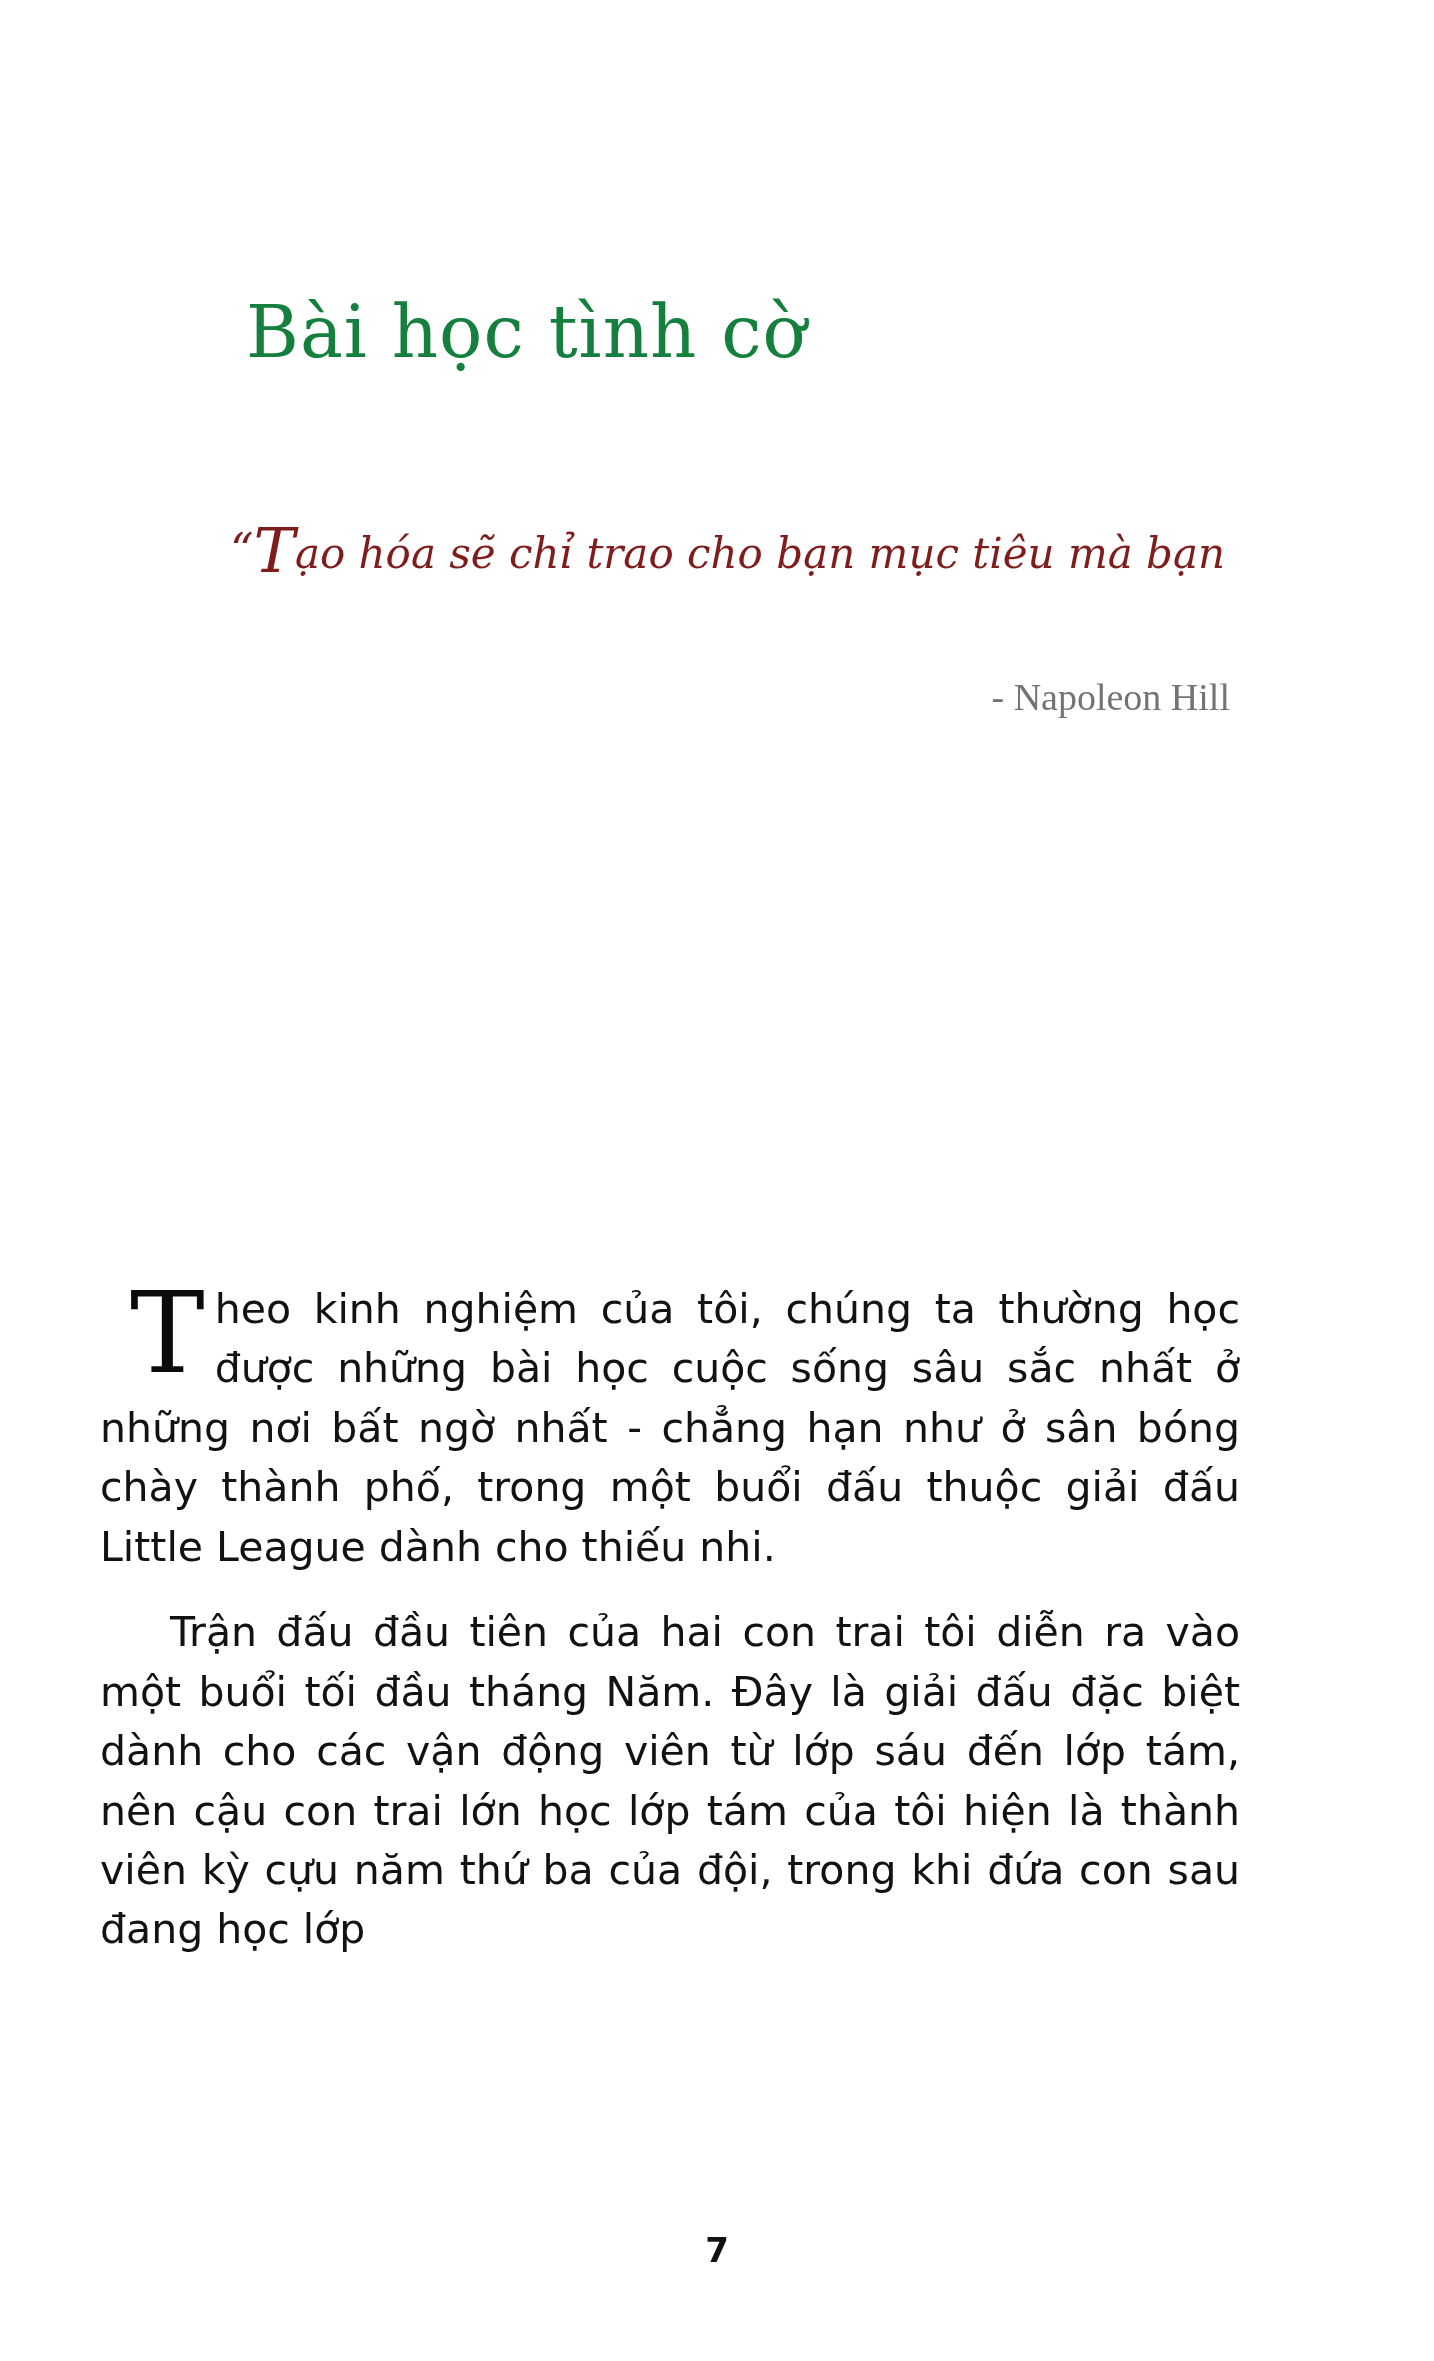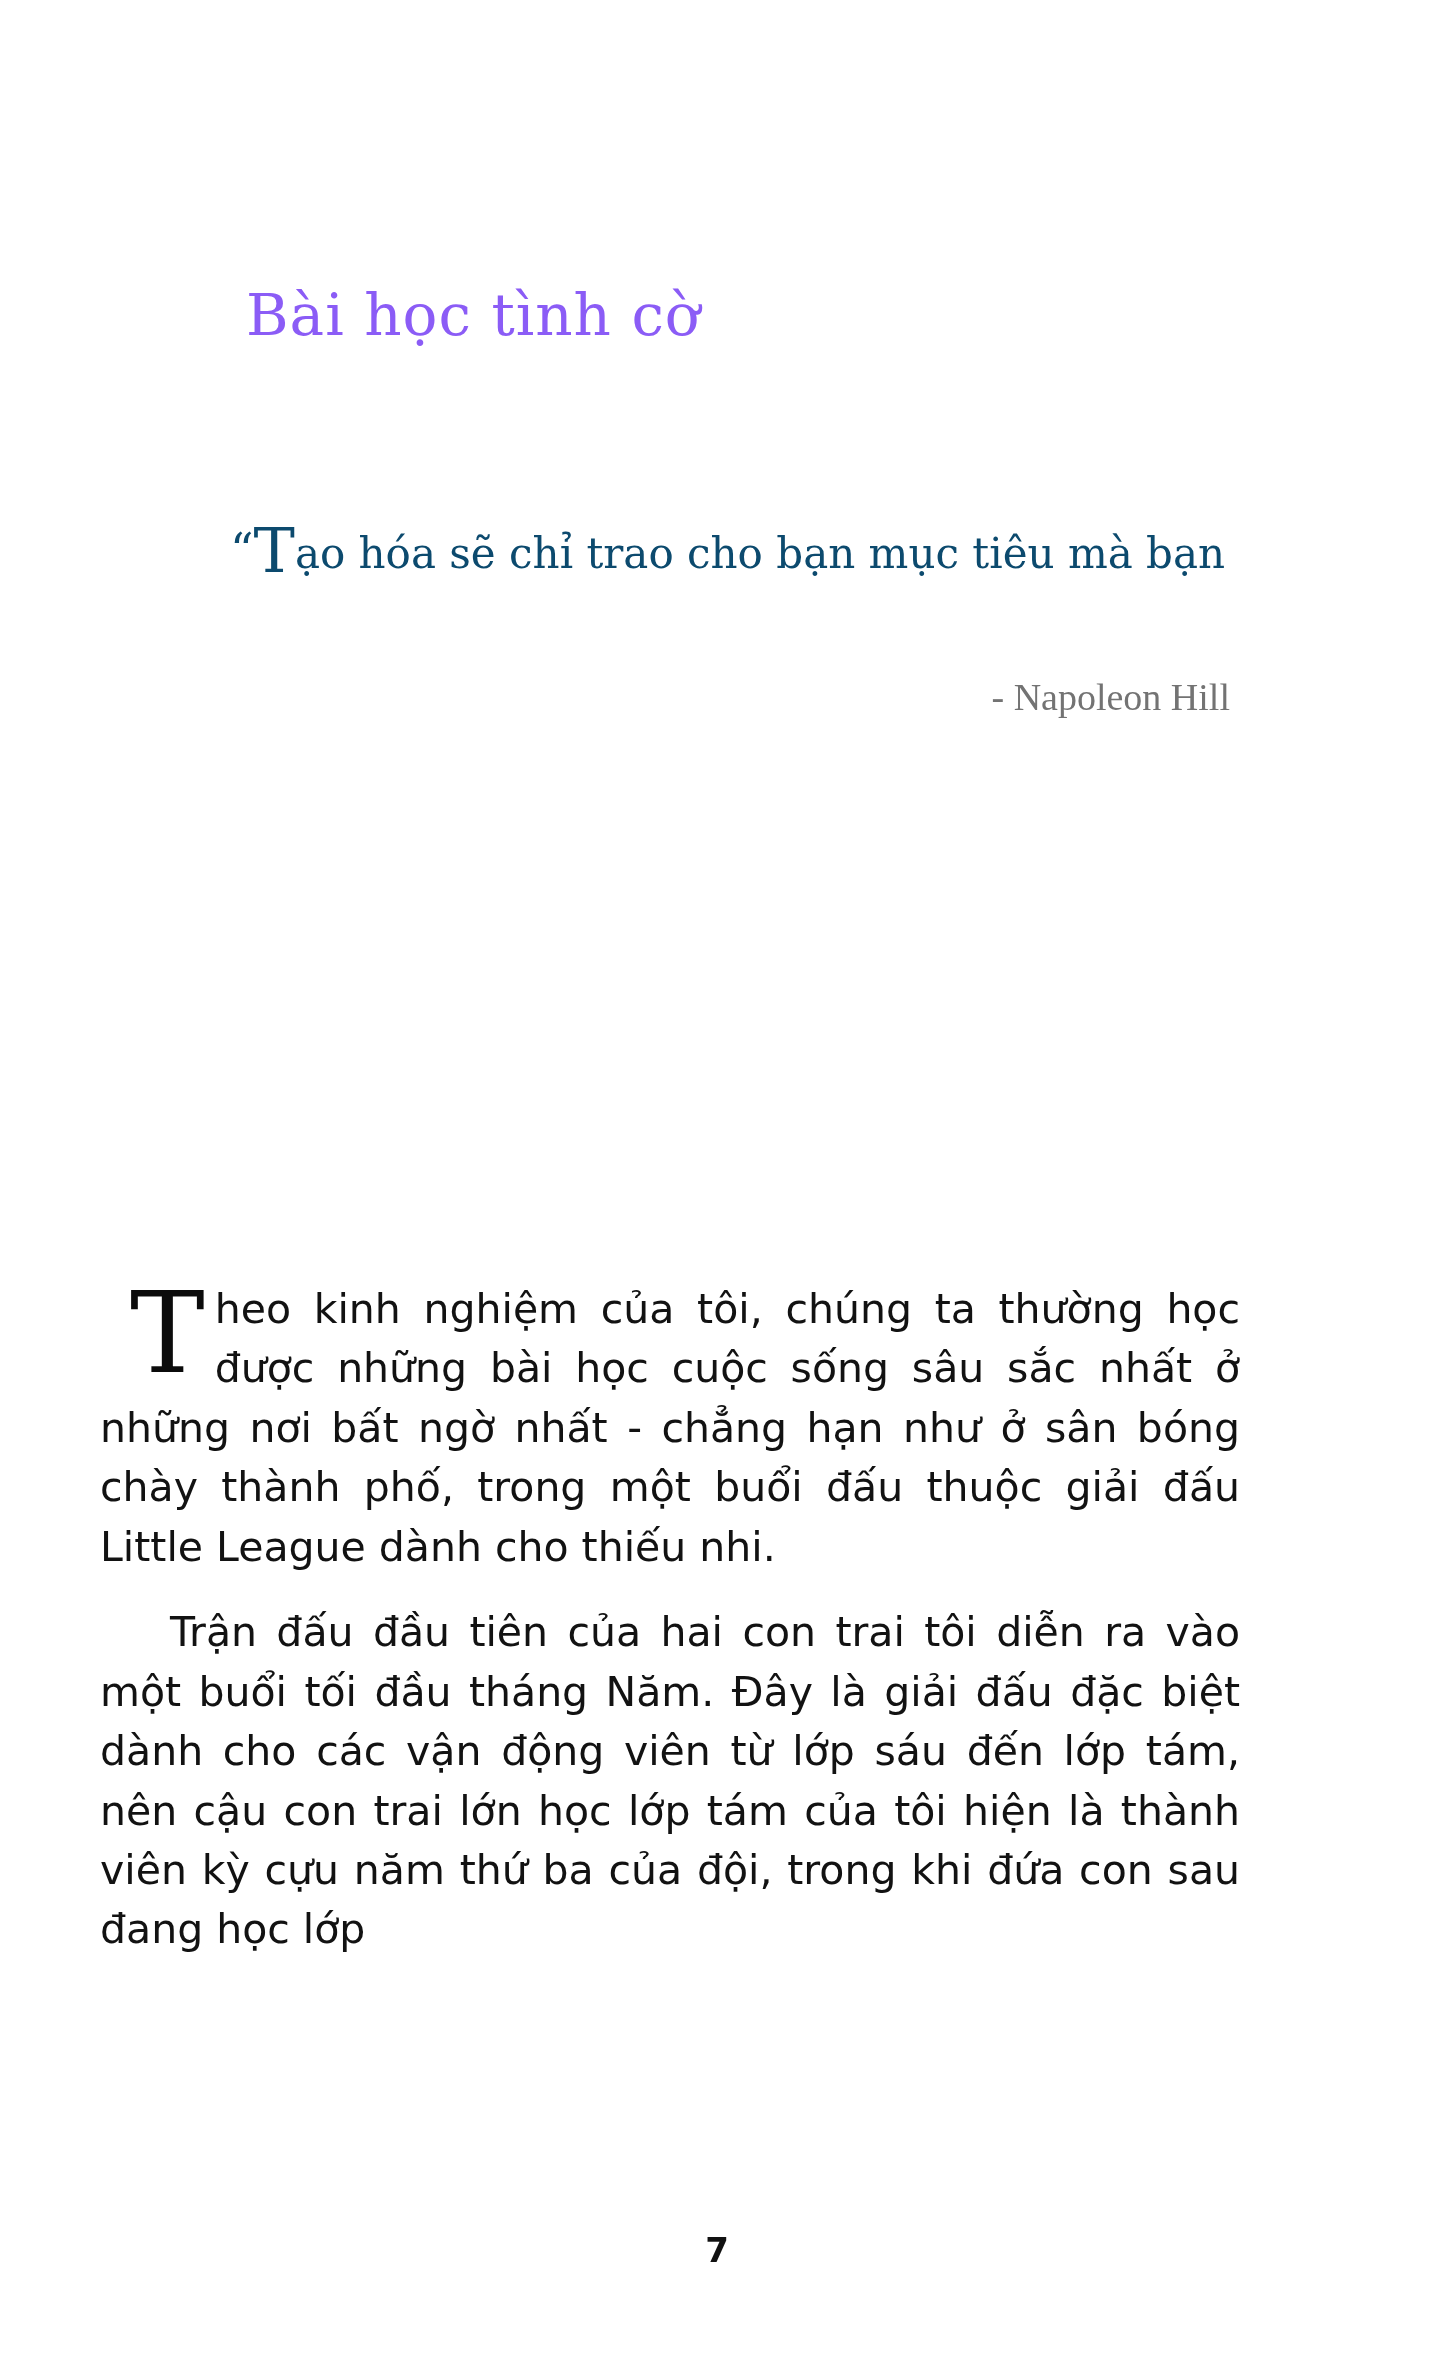--- a/index.html
+++ b/index.html
@@ -24,39 +24,40 @@
     box-sizing: border-box;
   }
 
   
   .chapter-title {
     position: absolute;
     left: 246px;
     top: 245px;
     width: 1000px;
     font-family: "DejaVu Serif", "Liberation Serif", serif;
-    font-size: 58px;
+    font-size: 72px;
     font-weight: 400;
     letter-spacing: 1px;
-    color: #8b5cf6;
+    color: #15803d;
     line-height: 1.1;
     white-space: nowrap;
   }
 
   
   .epigraph {
     position: absolute;
     left: 100px;
     top: 520px;
     width: 1130px;
     text-align: justify;
     font-family: "DejaVu Serif", "Liberation Serif", serif;
+    font-style: italic;
     font-size: 42px;
     line-height: 1.32;
-    color: #0c4a6e;
+    color: #7f1d1d;
   }
   .epigraph .line {
     display: block;
   }
   .epigraph .line1 {
     padding-left: 130px;
   }
   .epigraph .qopen {
     font-size: 46px;
     vertical-align: 2px;

